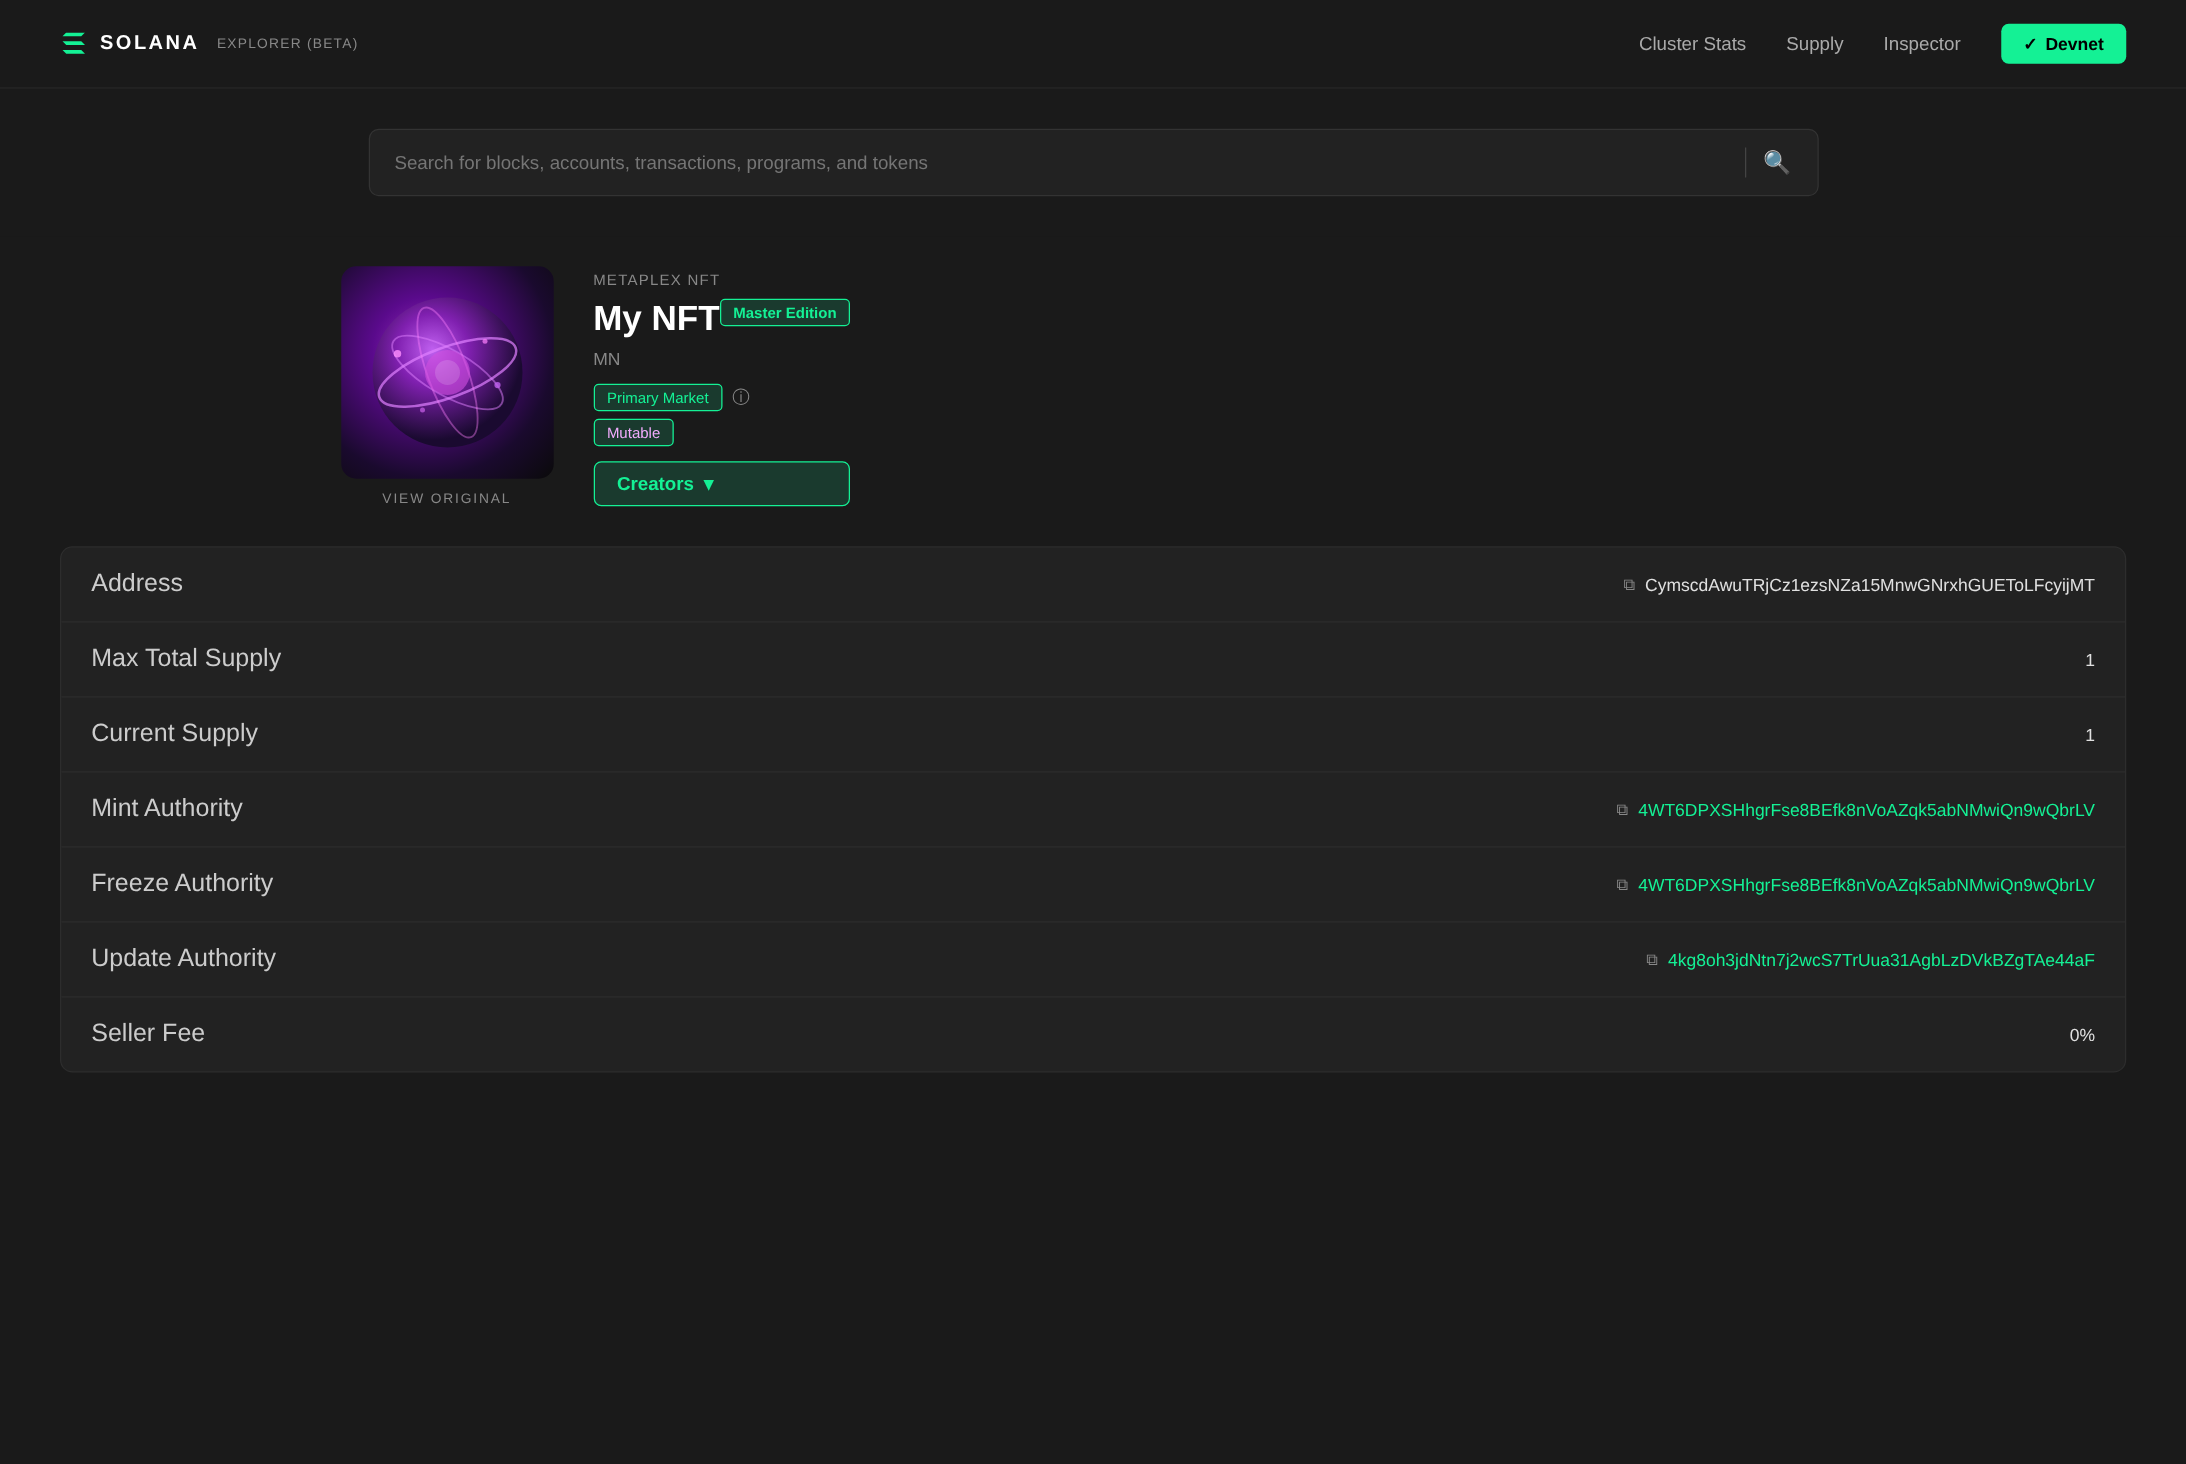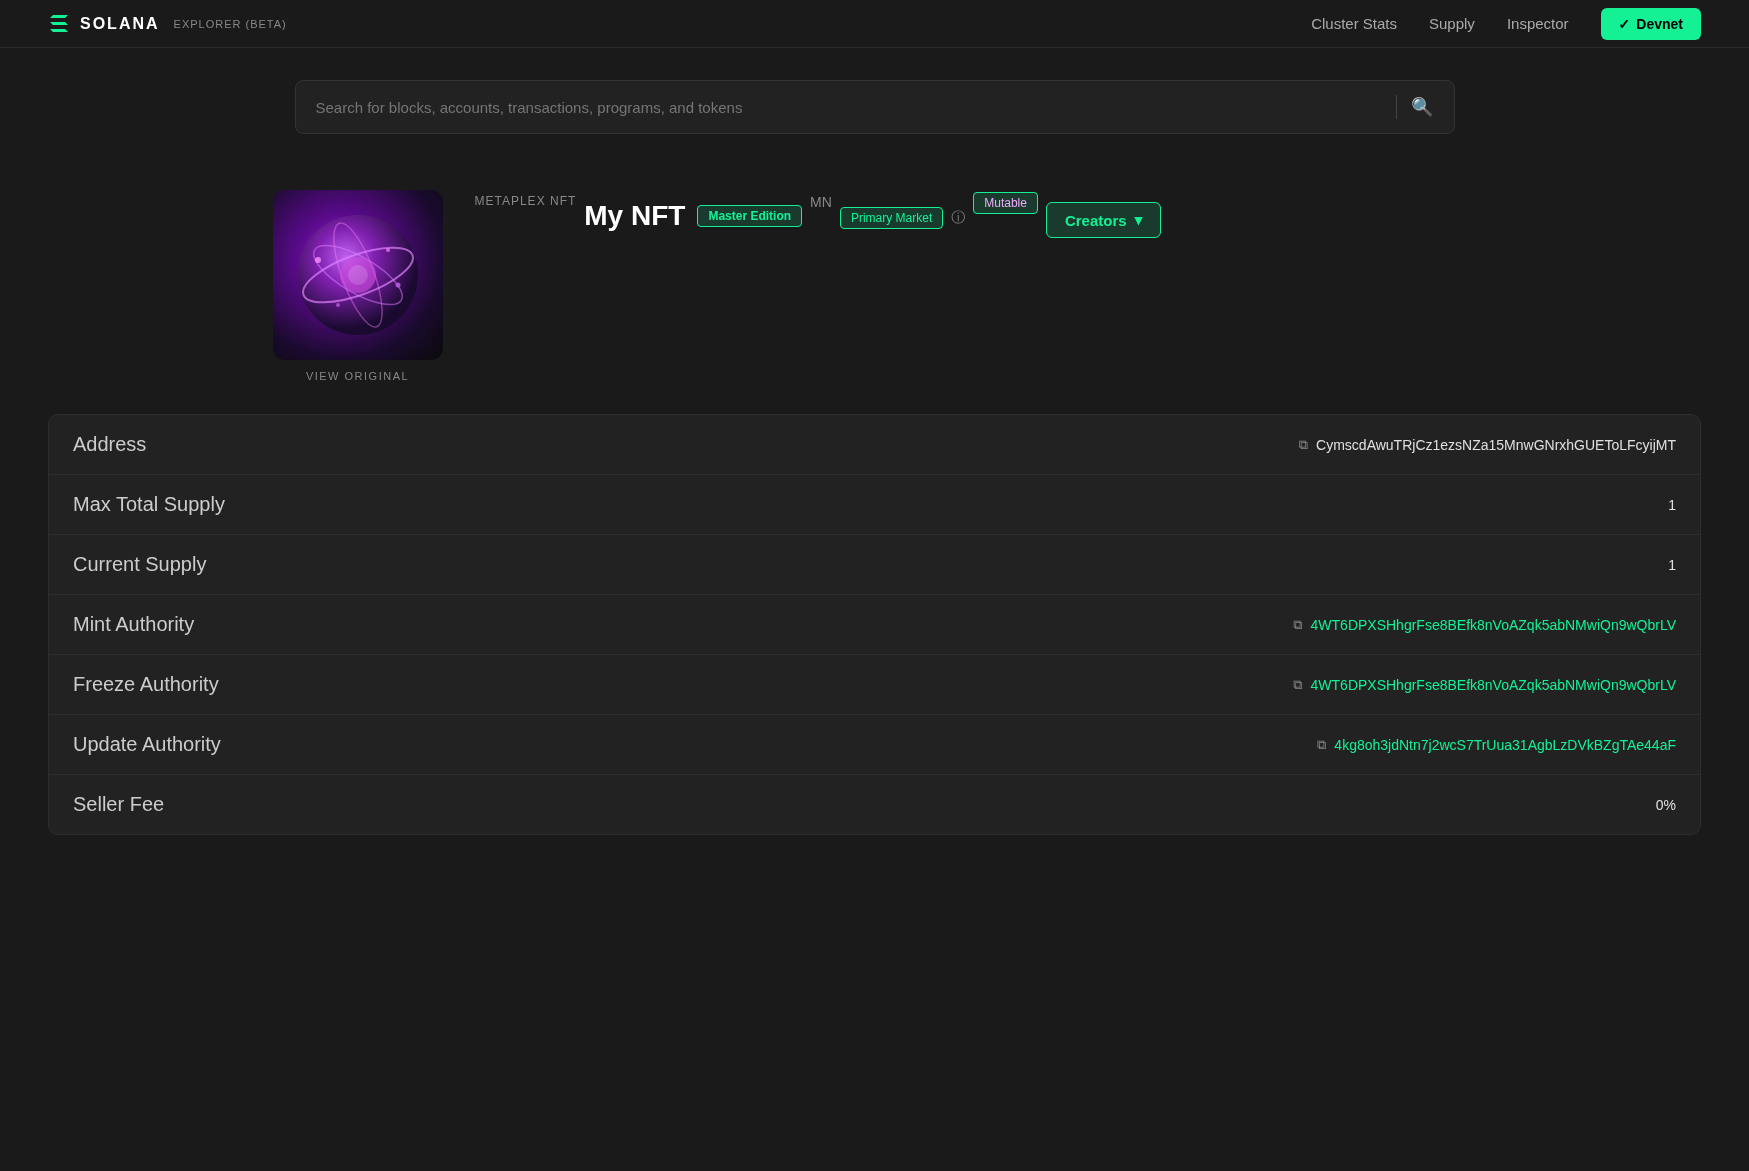--- a/index.html
+++ b/index.html
@@ -11,21 +11,21 @@
       min-height: 1171px;
       width: 1749px;
     }
 
     
     .header {
       display: flex;
       align-items: center;
       justify-content: space-between;
       padding: 0 48px;
-      height: 48px;
+      height: 71px;
       background-color: #1a1a1a;
       border-bottom: 1px solid #2a2a2a;
     }
     .header-left {
       display: flex;
       align-items: center;
       gap: 10px;
     }
     .logo-icon {
       color: #14f195;
@@ -148,33 +148,33 @@
     .view-original-link {
       color: #888;
       font-size: 11px;
       letter-spacing: 1.5px;
       text-decoration: none;
       cursor: pointer;
       text-transform: uppercase;
     }
     .nft-info {
       display: flex;
+      flex-direction: column;
       gap: 8px;
       padding-top: 4px;
     }
     .metaplex-label {
       color: #888;
       font-size: 12px;
       letter-spacing: 1px;
       text-transform: uppercase;
     }
     .nft-title-row {
       display: flex;
-      align-items: center;
-      gap: 12px;
+      align-items: flex-start;
     }
     .nft-title {
       color: #fff;
       font-size: 28px;
       font-weight: 700;
     }
     .master-edition-badge {
       background-color: #1a3a2e;
       color: #14f195;
       border: 1px solid #14f195;

